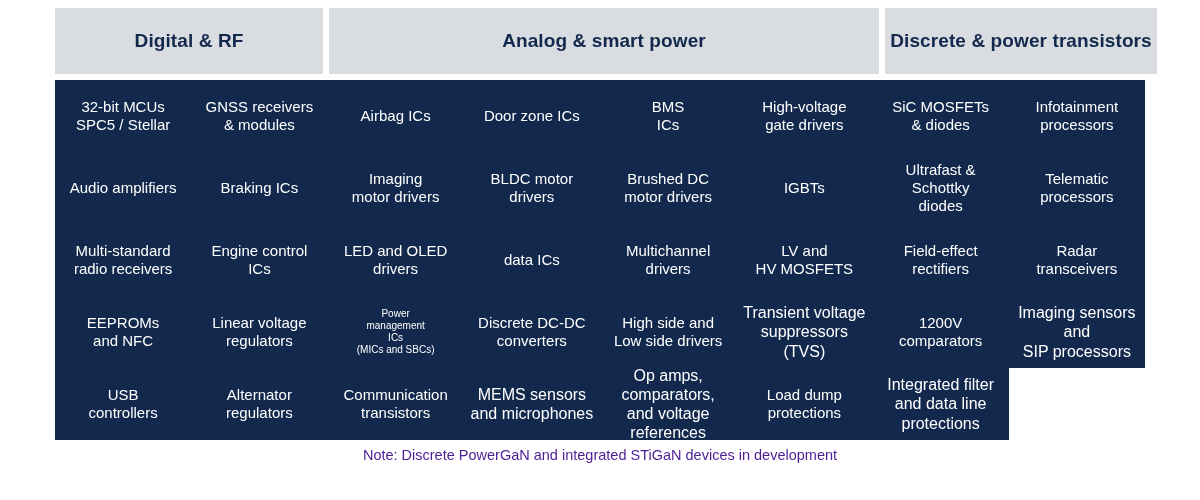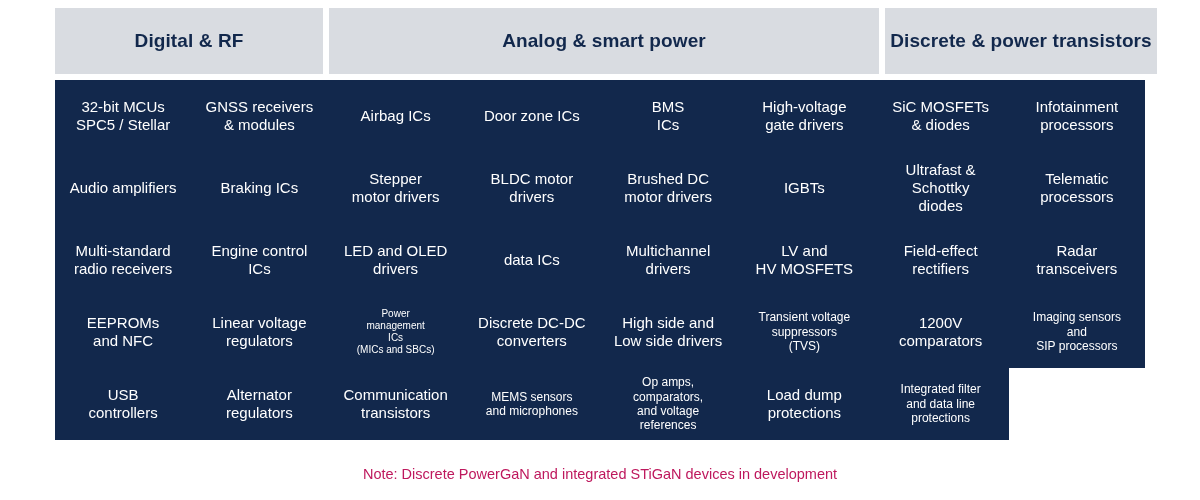--- a/index.html
+++ b/index.html
@@ -45,27 +45,27 @@
     color: #ffffff;
     display: flex;
     align-items: center;
     justify-content: center;
     text-align: center;
     font-size: 15px;
     line-height: 1.22;
     padding: 2px 4px;
     white-space: pre-line;
   }
-  .cell.sm { font-size: 12px; line-height: 1.2; }
+  .cell.sm { font-size: 16px; line-height: 1.2; }
   .cell.xs { font-size: 10px; line-height: 1.18; }
   .note {
     text-align: center;
-    color: #be185d;
+    color: #4c1d95;
     font-size: 14.5px;
-    padding-top: 26px;
+    padding-top: 7px;
   }
 </style>
 </head>
 <body>
 
 <div id="board">
 
   <div class="group-row">
     <div class="group-head">
       <span>Digital &amp; RF</span>
@@ -89,21 +89,21 @@
       <div class="cell"><span>BMS
 ICs</span></div>
       <div class="cell"><span>High-voltage
 gate drivers</span></div>
       <div class="cell"><span>SiC MOSFETs
 &amp; diodes</span></div>
       <div class="cell"><span>Infotainment
 processors</span></div>
       <div class="cell"><span>Audio amplifiers</span></div>
       <div class="cell"><span>Braking ICs</span></div>
-      <div class="cell"><span>Stepper
+      <div class="cell"><span>Imaging
 motor drivers</span></div>
       <div class="cell"><span>BLDC motor
 drivers</span></div>
       <div class="cell"><span>Brushed DC
 motor drivers</span></div>
       <div class="cell"><span>IGBTs</span></div>
       <div class="cell"><span>Ultrafast &amp;
 Schottky
 diodes</span></div>
       <div class="cell"><span>Telematic

